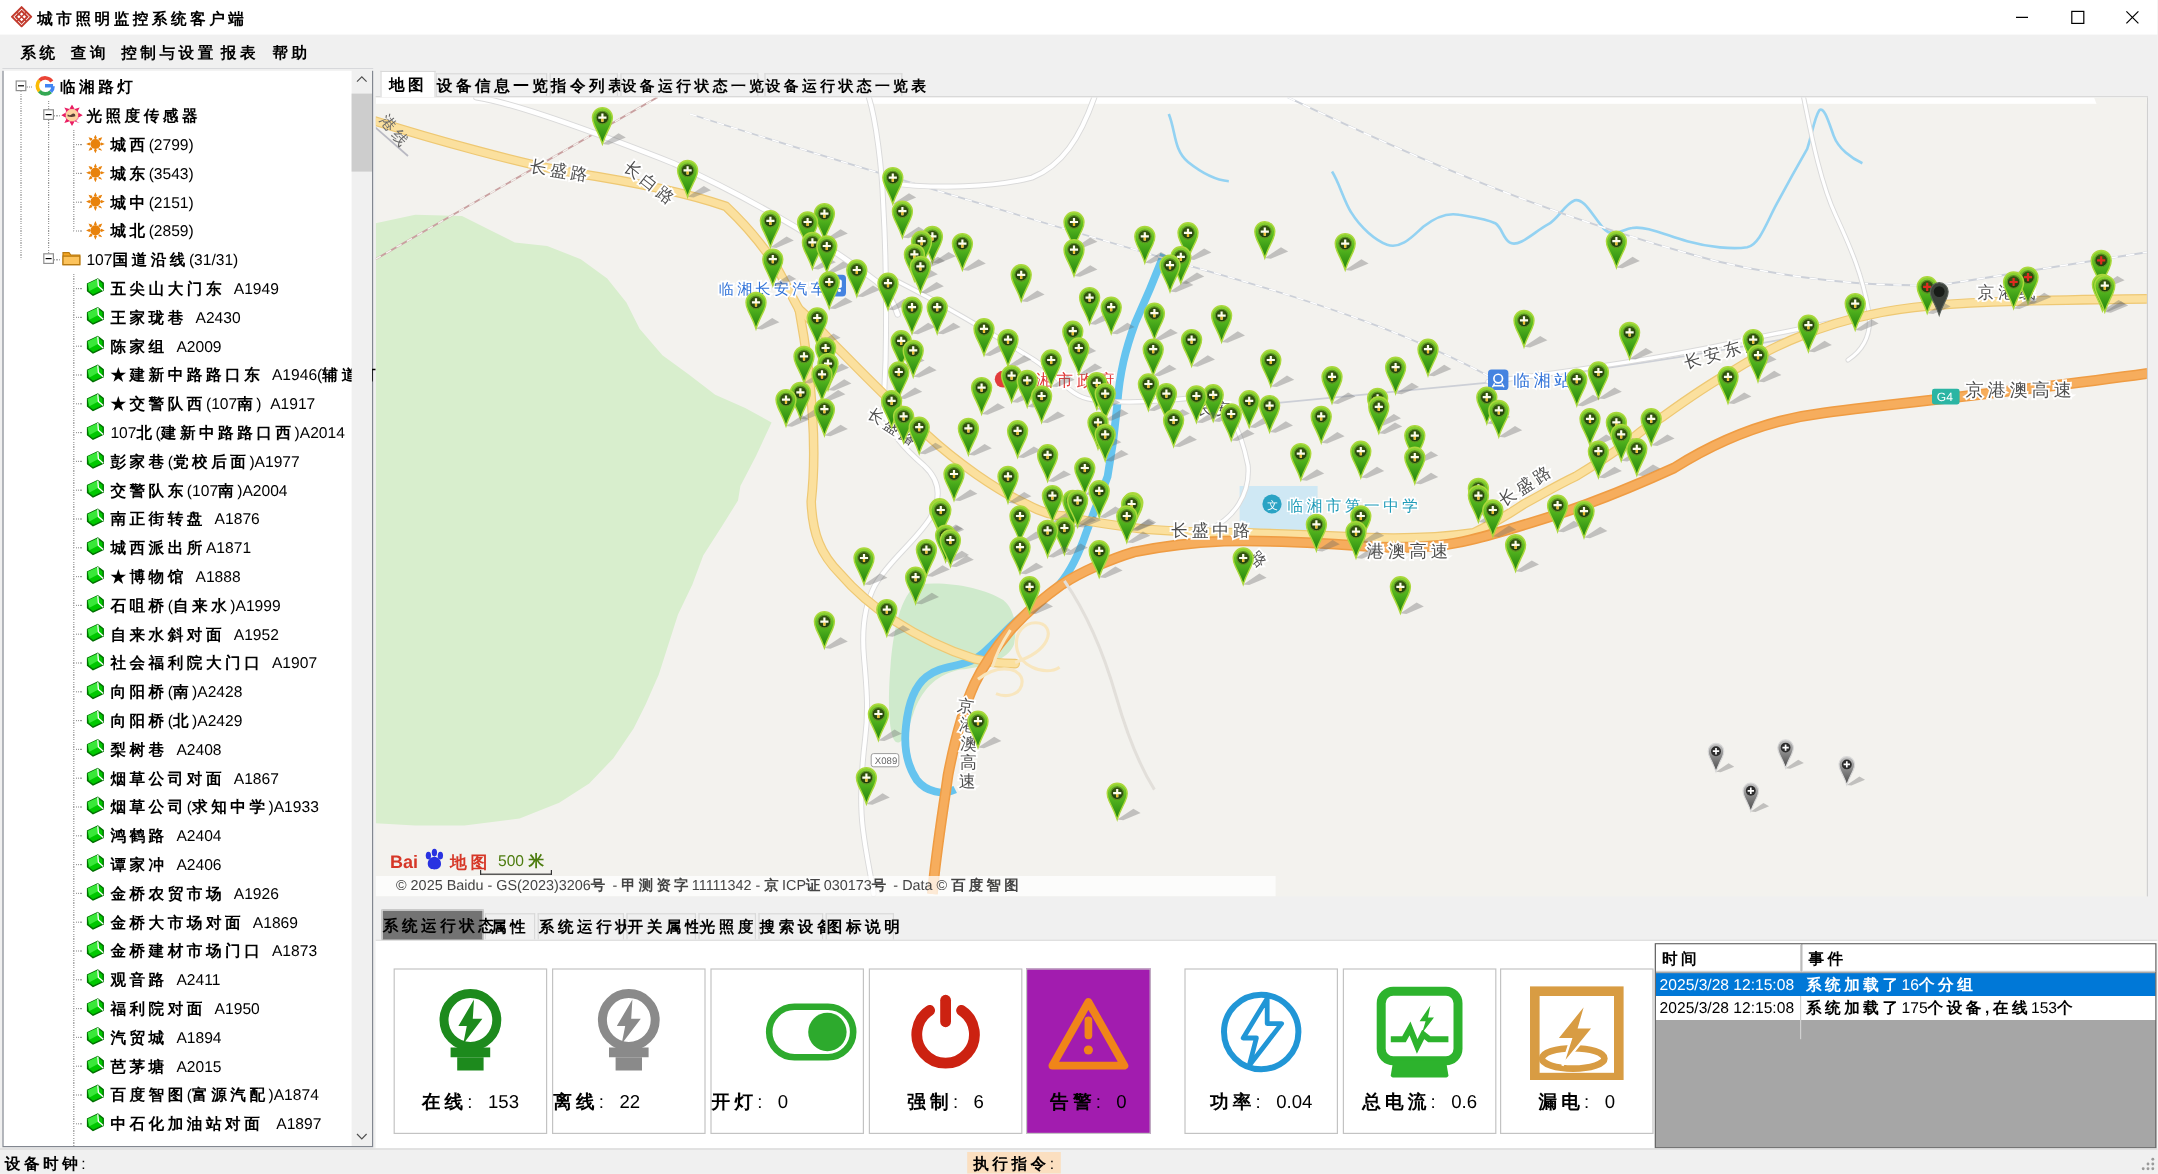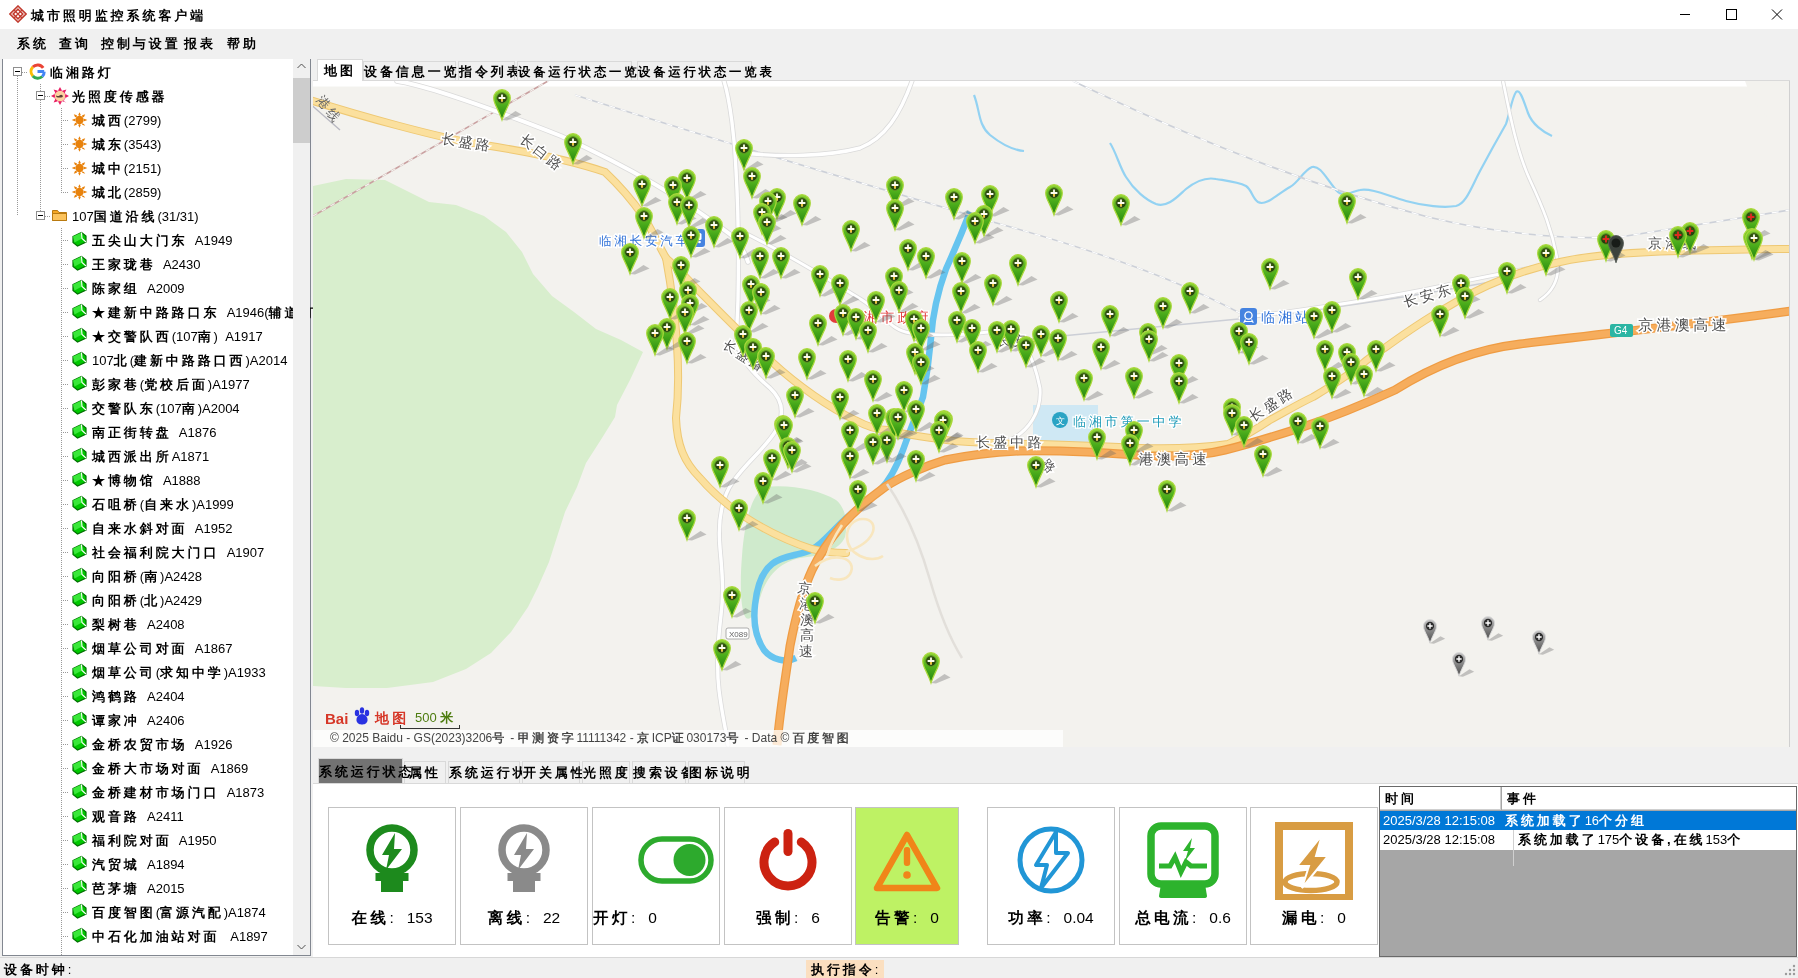--- a/index.html
+++ b/index.html
@@ -660,39 +660,39 @@
       </svg></div>
     <div class="abs nw" style="left:0;right:0;top:100px;text-align:center;font-size:15.5px"><span class="ck">在线</span>:&nbsp;&nbsp;&nbsp;153</div>
   </div>
 <div class="abs" style="left:460px;top:807px;width:128px;height:138px;border:1px solid #c3c3c3;background:#fff">
     <div class="abs" style="left:50%;top:12px;transform:translateX(-50%)"><svg width="80" height="80" viewBox="-40 -40 80 80">
 <circle cx="0" cy="-10" r="22" fill="none" stroke="#8a8a8a" stroke-width="7.5"></circle>
 <path d="M3,-27 L-10,-5 L-3,-5 L-6,10 L10,-11 L2,-11 Z" fill="#8a8a8a"></path>
 <path d="M-16.5,13 L16.5,13 L16.5,21 L-16.5,21 Z" fill="#8a8a8a"></path>
 <path d="M-11,21 L11,21 L11,32 L-11,32 Z" fill="#8a8a8a"></path>
       </svg></div>
-    <div class="abs nw" style="left:0;right:0;top:100px;text-align:center;font-size:15.5px"><span class="ck">离线</span>:&nbsp;&nbsp;&nbsp;22</div>
+    <div class="abs nw" style="left:0;right:0;top:100px;font-size:15.5px"><span class="ck">离线</span>:&nbsp;&nbsp;&nbsp;22</div>
   </div>
 <div class="abs" style="left:592px;top:807px;width:128px;height:138px;border:1px solid #c3c3c3;background:#fff">
     <div class="abs" style="left:50%;top:12px;transform:translateX(-50%)"><svg width="120" height="80" viewBox="-60 -40 120 80">
 <g transform="translate(20,0)">
 <rect x="-35" y="-21" width="70" height="42" rx="21" fill="none" stroke="#2daa2d" stroke-width="5.5"></rect>
 <circle cx="13.5" cy="0" r="16" fill="#2daa2d"></circle>
         </g>
       </svg></div>
     <div class="abs nw" style="left:0;right:0;top:100px;text-align:left;font-size:15.5px"><span class="ck">开灯</span>:&nbsp;&nbsp;&nbsp;0</div>
   </div>
 <div class="abs" style="left:724px;top:807px;width:128px;height:138px;border:1px solid #c3c3c3;background:#fff">
     <div class="abs" style="left:50%;top:12px;transform:translateX(-50%)"><svg width="80" height="80" viewBox="-40 -40 80 80">
 <path d="M-13.3,-18 A 24 24 0 1 0 13.3,-18" fill="none" stroke="#cc2211" stroke-width="9" stroke-linecap="round"></path>
 <rect x="-4.5" y="-31" width="9" height="27" rx="4.5" fill="#cc2211"></rect>
       </svg></div>
     <div class="abs nw" style="left:0;right:0;top:100px;text-align:center;font-size:15.5px"><span class="ck">强制</span>:&nbsp;&nbsp;&nbsp;6</div>
   </div>
-<div class="abs" style="left:855px;top:807px;width:104px;height:138px;border:1px solid #c3c3c3;background:#bef264">
+<div class="abs" style="left:855px;top:807px;width:104px;height:138px;border:1px solid #c3c3c3;background:#a21caf">
     <div class="abs" style="left:50%;top:12px;transform:translateX(-50%)"><svg width="80" height="80" viewBox="-40 -40 80 80">
 <path d="M0,-25 L30,28 L-30,28 Z" fill="none" stroke="#f08519" stroke-width="6.5" stroke-linejoin="round"></path>
 <rect x="-3.2" y="-13" width="6.4" height="19" rx="3" fill="#f08519"></rect>
 <circle cx="0" cy="15" r="3.8" fill="#f08519"></circle>
       </svg></div>
     <div class="abs nw" style="left:0;right:0;top:100px;text-align:center;font-size:15.5px"><span class="ck">告警</span>:&nbsp;&nbsp;&nbsp;0</div>
   </div>
 <div class="abs" style="left:987px;top:807px;width:128px;height:138px;border:1px solid #c3c3c3;background:#fff">
     <div class="abs" style="left:50%;top:12px;transform:translateX(-50%)"><svg width="80" height="80" viewBox="-40 -40 80 80">
 <circle cx="0" cy="0" r="31" fill="none" stroke="#2196d6" stroke-width="5"></circle>
@@ -719,21 +719,21 @@
   </div>
 <div class="abs" style="left:1379px;top:786px;width:418px;height:171px;background:#a6a6a6;border:1px solid #696969">
 <div class="abs" style="left:0;top:0;width:121px;height:23px;background:#fff;border-right:1px solid #cfcfcf;border-bottom:1px solid #cfcfcf;font-size:13px;line-height:23px;padding-left:5px"><span class="ck">时间</span></div>
 <div class="abs" style="left:122px;top:0;width:294px;height:23px;background:#fff;border-bottom:1px solid #cfcfcf;font-size:13px;line-height:23px;padding-left:5px"><span class="ck">事件</span></div>
 <div class="abs nw" style="left:0;top:24px;width:416px;height:19px;background:#0078d7;color:#fff;font-size:13px;line-height:19px">
       <span style="position:absolute;left:3px">2025/3/28 12:15:08</span>
       <span style="position:absolute;left:125px"><span class="ck">系统加载了</span>16<span class="ck">个分组</span></span>
     </div>
 <div class="abs nw" style="left:0;top:43px;width:416px;height:20px;background:#fff;font-size:13px;line-height:20px">
       <span style="position:absolute;left:3px">2025/3/28 12:15:08</span>
-      <span style="position:absolute;left:138px;border-left:1px solid #d0d0d0;padding-left:4px;margin-left:-5px;height:36px"><span class="ck">系统加载了</span>175<span class="ck">个设备,在线</span>153<span class="ck">个</span></span>
+      <span style="position:absolute;left:125px;border-left:1px solid #d0d0d0;padding-left:4px;margin-left:-5px;height:36px"><span class="ck">系统加载了</span>175<span class="ck">个设备,在线</span>153<span class="ck">个</span></span>
     </div>
 </div>
 
 <div class="abs" style="left:0;top:957px;width:1798px;height:21px;background:#f0f0f0;border-top:1px solid #d7d7d7">
 <div class="abs nw" style="left:4px;top:3px;font-size:13px"><span class="ck">设备时钟</span>:</div>
 <div class="abs nw" style="left:806px;top:2px;font-size:13px;background:#fbdfc0;padding:1px 5px;min-width:78px"><span class="ck">执行指令</span>:</div>
 <svg class="abs" style="right:2px;bottom:2px" width="12" height="12">
       <g fill="#9a9a9a">
         <circle cx="10" cy="10" r="1.2"></circle>
         <circle cx="10" cy="6" r="1.2"></circle>

